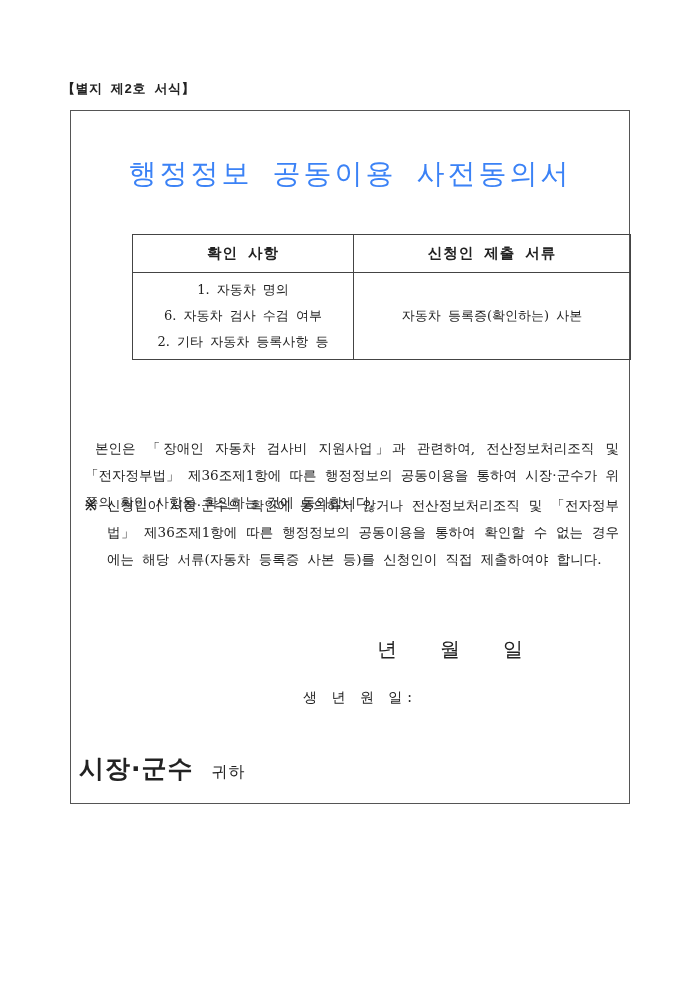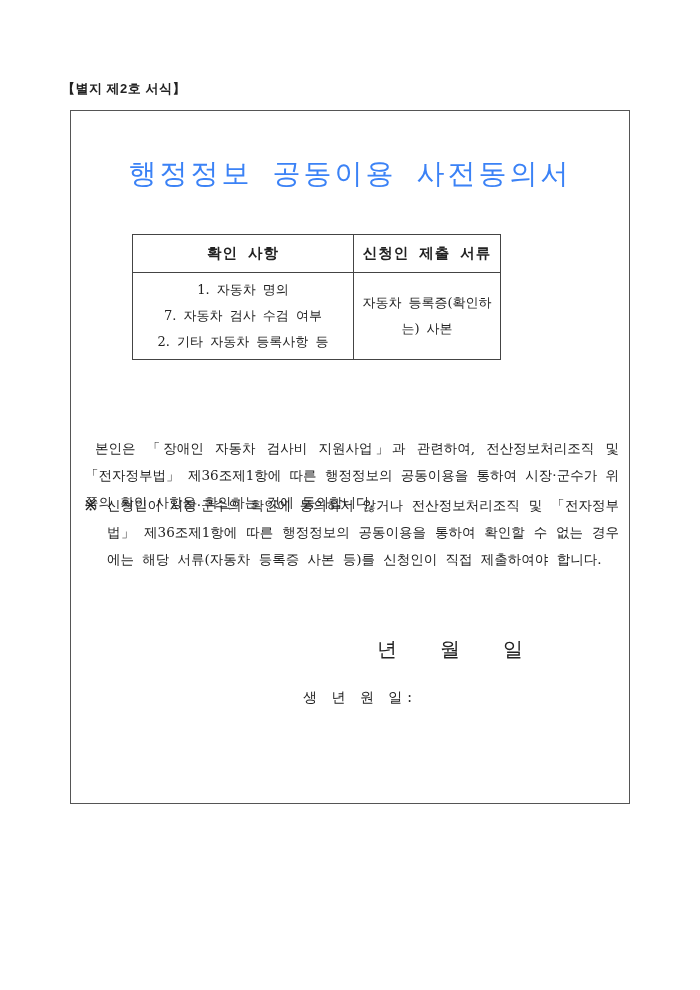--- a/index.html
+++ b/index.html
@@ -1,24 +1,24 @@
 <!DOCTYPE html>
 <html><head>
 <meta charset="utf-8">
 <style>
   html, body { margin:0; padding:0; background:#ffffff; }
   body { width:700px; height:990px; position:relative; overflow:hidden;
          font-family:"DejaVu Serif", "Liberation Serif", serif; color:#222; }
   .form-label { position:absolute; left:62px; top:80px; font-size:13px; font-weight:bold;
-                font-family:Liberation Sans, sans-serif; letter-spacing:0.5px; }
+                font-family:Liberation Mono, monospace; letter-spacing:0.5px; }
   .frame { position:absolute; left:70px; top:110px; width:560px; height:694px;
            border:1.5px solid #555; box-sizing:border-box; }
   .title { position:absolute; left:0; right:0; top:44px; text-align:center; font-size:28px;
            font-family:"DejaVu Sans", sans-serif; letter-spacing:3px; word-spacing:8px; color:#3b82f6; }
-  table.check { position:absolute; left:61px; top:123px; width:369px; border-collapse:collapse; }
+  table.check { position:absolute; left:61px; top:123px; width:499px; border-collapse:collapse; }
   table.check th, table.check td { border:1.2px solid #444; text-align:center; }
   table.check th { height:35px; font-size:14.5px; font-weight:bold; font-family:"DejaVu Sans", sans-serif;
                    letter-spacing:1px; word-spacing:4px; }
   table.check td { height:84px; font-size:13px; line-height:26px; word-spacing:3px; vertical-align:middle; }
   .col1 { width:218px; }
   .para { position:absolute; left:14px; right:10px; font-size:13.5px; line-height:27px;
           word-spacing:4px; text-align:justify; }
   .p1 { top:284px; text-indent:10px;margin-top:40px; }
   .p2 { top:381px; left:14px; display:flex; }
   .p2 .mark { width:22px; flex:none; font-weight:bold; }
@@ -45,21 +45,21 @@
     <thead>
       <tr>
         <th class="col1">확인 사항</th>
         <th>신청인 제출 서류</th>
       </tr>
     </thead>
     <tbody>
       <tr>
         <td class="col1">
           <div>1. 자동차 명의</div>
-          <div>7. 자동차 검사 수검 여부</div>
+          <div>6. 자동차 검사 수검 여부</div>
           <div>2. 기타 자동차 등록사항 등</div>
         </td>
         <td>자동차 등록증(확인하는) 사본</td>
       </tr>
     </tbody>
   </table>
 
   <div class="para p1">본인은 「장애인 자동차 검사비 지원사업」과 관련하여, 전산정보처리조직 및 「전자정부법」 제36조제1항에 따른 행정정보의 공동이용을 통하여 시장·군수가 위쪽의 확인 사항을 확인하는 것에 동의합니다.</div>
 
   <div class="para p2">
@@ -69,13 +69,16 @@
 
   <div class="date-row">
     <span>년</span><span>월</span><span>일</span>
   </div>
 
 
   <div class="birth-row">
     <span>생 년 원 일:</span>
   </div>
 
+  <div class="addressee">
+    <span class="big">시장·군수</span><span class="small">귀하</span>
+  </div>
 </div>
 
 </body></html>

